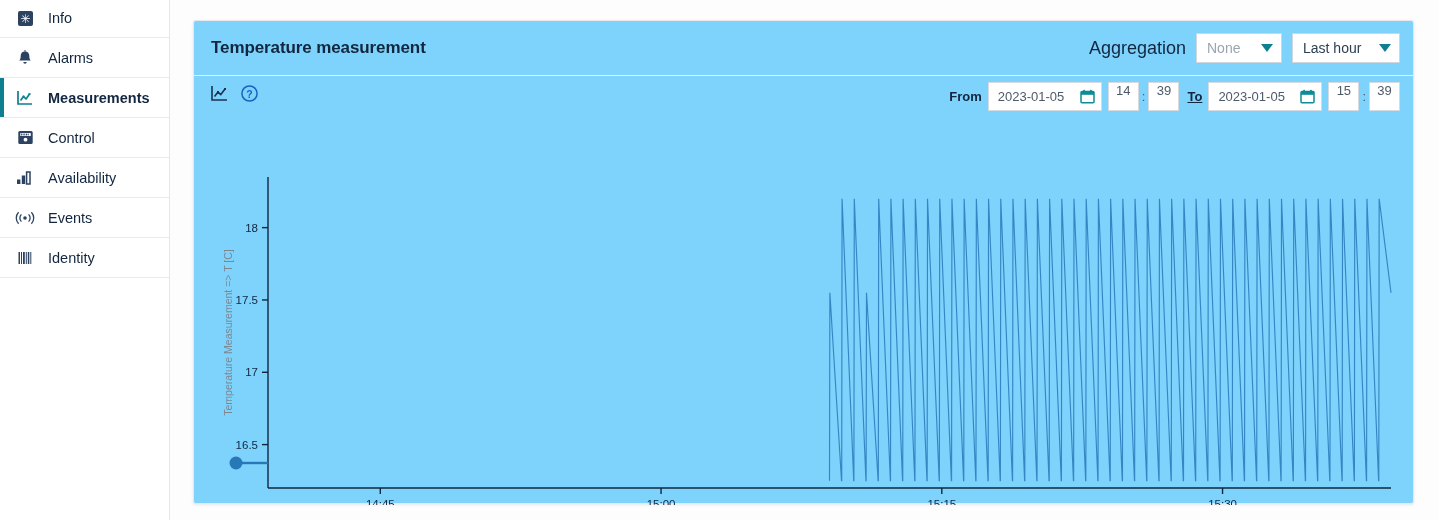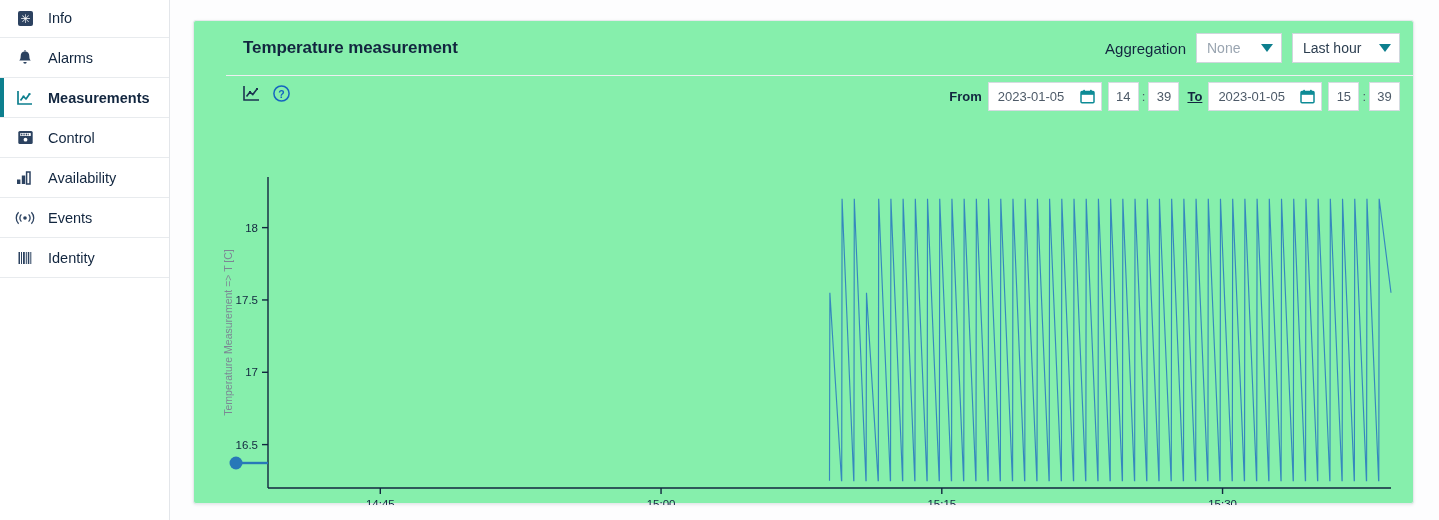--- a/index.html
+++ b/index.html
@@ -30,37 +30,36 @@
   .nav-item.active { font-weight: bold; }
   .nav-item.active::before {
     content: ""; position: absolute; left: 0; top: 0; bottom: 0; width: 4px;
     background: #0d7f8e;
   }
   .nav-item.active .ico { color: #0d7f8e; }
 
   
   .card {
     position: absolute; left: 193px; top: 20px; width: 1221px; height: 484px;
-    background: #86efac; border: 1px solid #e6e9ec; border-radius: 3px;
+    background: #7dd3fc; border: 1px solid #e6e9ec; border-radius: 3px;
     box-shadow: 0 1px 3px rgba(30,40,60,0.10);
-    padding-left: 32px;
   }
   .card-head {
     position: relative; height: 55px; border-bottom: 1px solid #edeff1;
     display: flex; align-items: center;
   }
   .card-title {
     position: absolute; left: 17px; top: 17px;
     font-size: 17px; font-weight: bold; color: #12263f; letter-spacing: -0.1px;
   }
   .agg-wrap {
     position: absolute; right: 13px; top: 12px;
     display: flex; align-items: center; gap: 10px;
   }
-  .agg-label { font-size: 15px; color: #12263f; }
+  .agg-label { font-size: 18px; color: #12263f; }
   .select {
     height: 30px; border: 1px solid #cfd6dd; background: #fff;
     display: flex; align-items: center; justify-content: space-between;
     padding: 0 8px 0 10px; font-size: 14px; color: #2c3e50; cursor: pointer;
   }
   .select.placeholder .sel-val { color: #9aa5b1; }
   .select .sel-val { white-space: nowrap; }
   .sel-w1 { width: 86px; }
   .sel-w2 { width: 108px; }
   .caret {
@@ -78,21 +77,21 @@
   }
   .rng-label { font-size: 13px; font-weight: bold; color: #12263f; margin: 0 6px 0 4px; text-align: center; }
   .rng-label.to { margin-left: 8px; text-decoration: underline; }
   .datebox {
     width: 114px; height: 29px; border: 1px solid #d5dbe1; background: #fff;
     display: flex; align-items: center; justify-content: space-between;
     padding: 0 6px 0 9px; font-size: 13px; color: #4d5a68; cursor: pointer;
   }
   .timebox {
     height: 29px; border: 1px solid #d5dbe1; background: #fff;
-    display: flex; align-items: center; justify-content: center;
+    display: flex; align-items: flex-start; justify-content: center;
     font-size: 13px; color: #4d5a68; width: 31px; margin-left: 6px; cursor: pointer;
   }
   .colon { font-size: 13px; color: #4d5a68; margin: 0 3px; }
 
   
   .chart-area { position: absolute; left: 0; top: 97px; width: 1221px; height: 387px; }
   svg { display: block; }
   .axis-line { stroke: #12263f; stroke-width: 1.4; fill: none; }
   .tick-line { stroke: #12263f; stroke-width: 1.4; }
   .tick-text { fill: #12263f; font-family: "Liberation Sans", sans-serif; font-size: 11.5px; }

